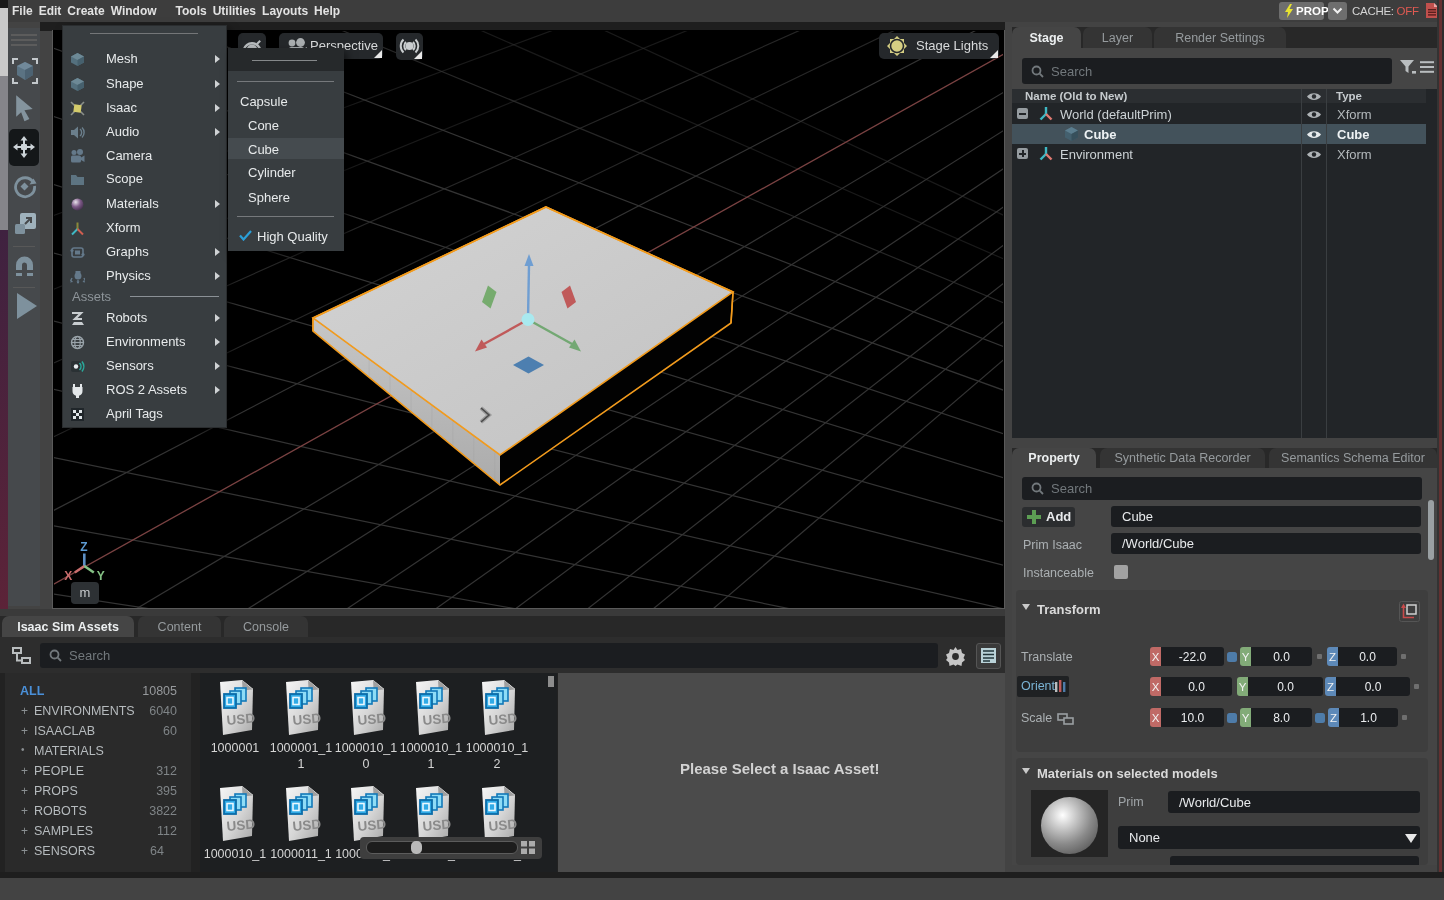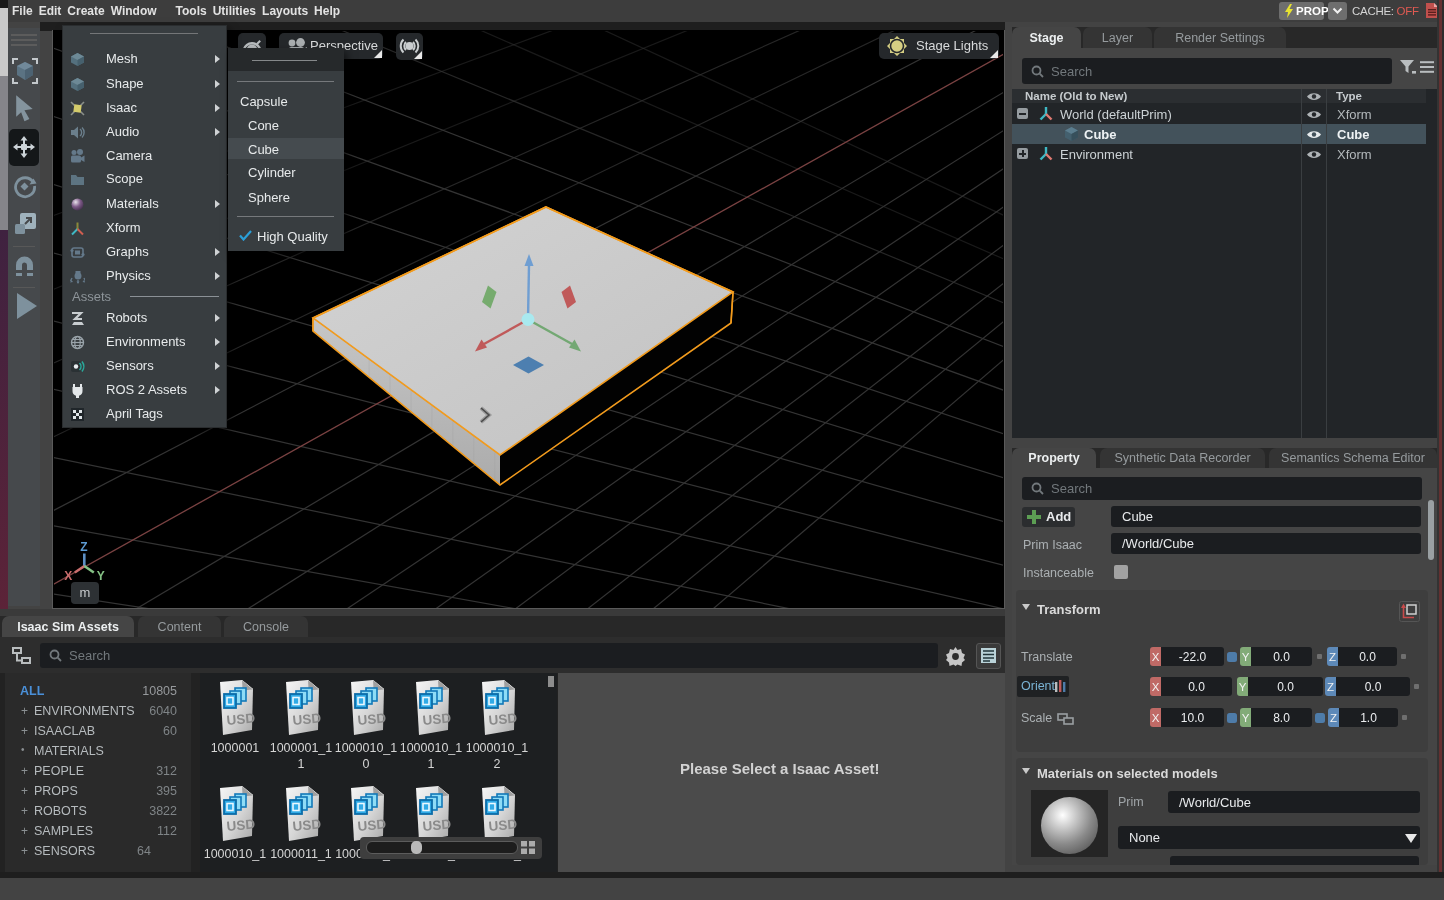--- a/index.html
+++ b/index.html
@@ -481,21 +481,21 @@
 <div class="abs" style="left:34px;top:784px;color:#b6bbbe;font-size:12.5px">PROPS</div>
 <div class="abs" style="left:137px;top:784px;width:40px;text-align:right;color:#7f8487;font-size:12.5px">395</div>
 <div class="abs" style="left:21px;top:804px;color:#8a8f92;font-size:12px">+</div>
 <div class="abs" style="left:34px;top:804px;color:#b6bbbe;font-size:12.5px">ROBOTS</div>
 <div class="abs" style="left:137px;top:804px;width:40px;text-align:right;color:#7f8487;font-size:12.5px">3822</div>
 <div class="abs" style="left:21px;top:824px;color:#8a8f92;font-size:12px">+</div>
 <div class="abs" style="left:34px;top:824px;color:#b6bbbe;font-size:12.5px">SAMPLES</div>
 <div class="abs" style="left:137px;top:824px;width:40px;text-align:right;color:#7f8487;font-size:12.5px">112</div>
 <div class="abs" style="left:21px;top:844px;color:#8a8f92;font-size:12px">+</div>
 <div class="abs" style="left:34px;top:844px;color:#b6bbbe;font-size:12.5px">SENSORS</div>
-<div class="abs" style="left:137px;top:844px;width:40px;text-align:left;color:#7f8487;font-size:12.5px">64</div>
+<div class="abs" style="left:137px;top:844px;width:40px;text-align:center;color:#7f8487;font-size:12.5px">64</div>
 
 <svg width="0" height="0" style="position:absolute">
     <defs>
 <linearGradient id="pageg" x1="0" y1="0" x2="1" y2="1">
 <stop offset="0" stop-color="#f6f6f6"></stop>
         <stop offset="0.55" stop-color="#d6d6d6"></stop>
         <stop offset="1" stop-color="#a8a8a8"></stop>
 </linearGradient>
 <g id="usdicon">
 <path d="M4,3 L26,1 L37,10 L36,51 L7,56 Z" fill="url(#pageg)"></path>

